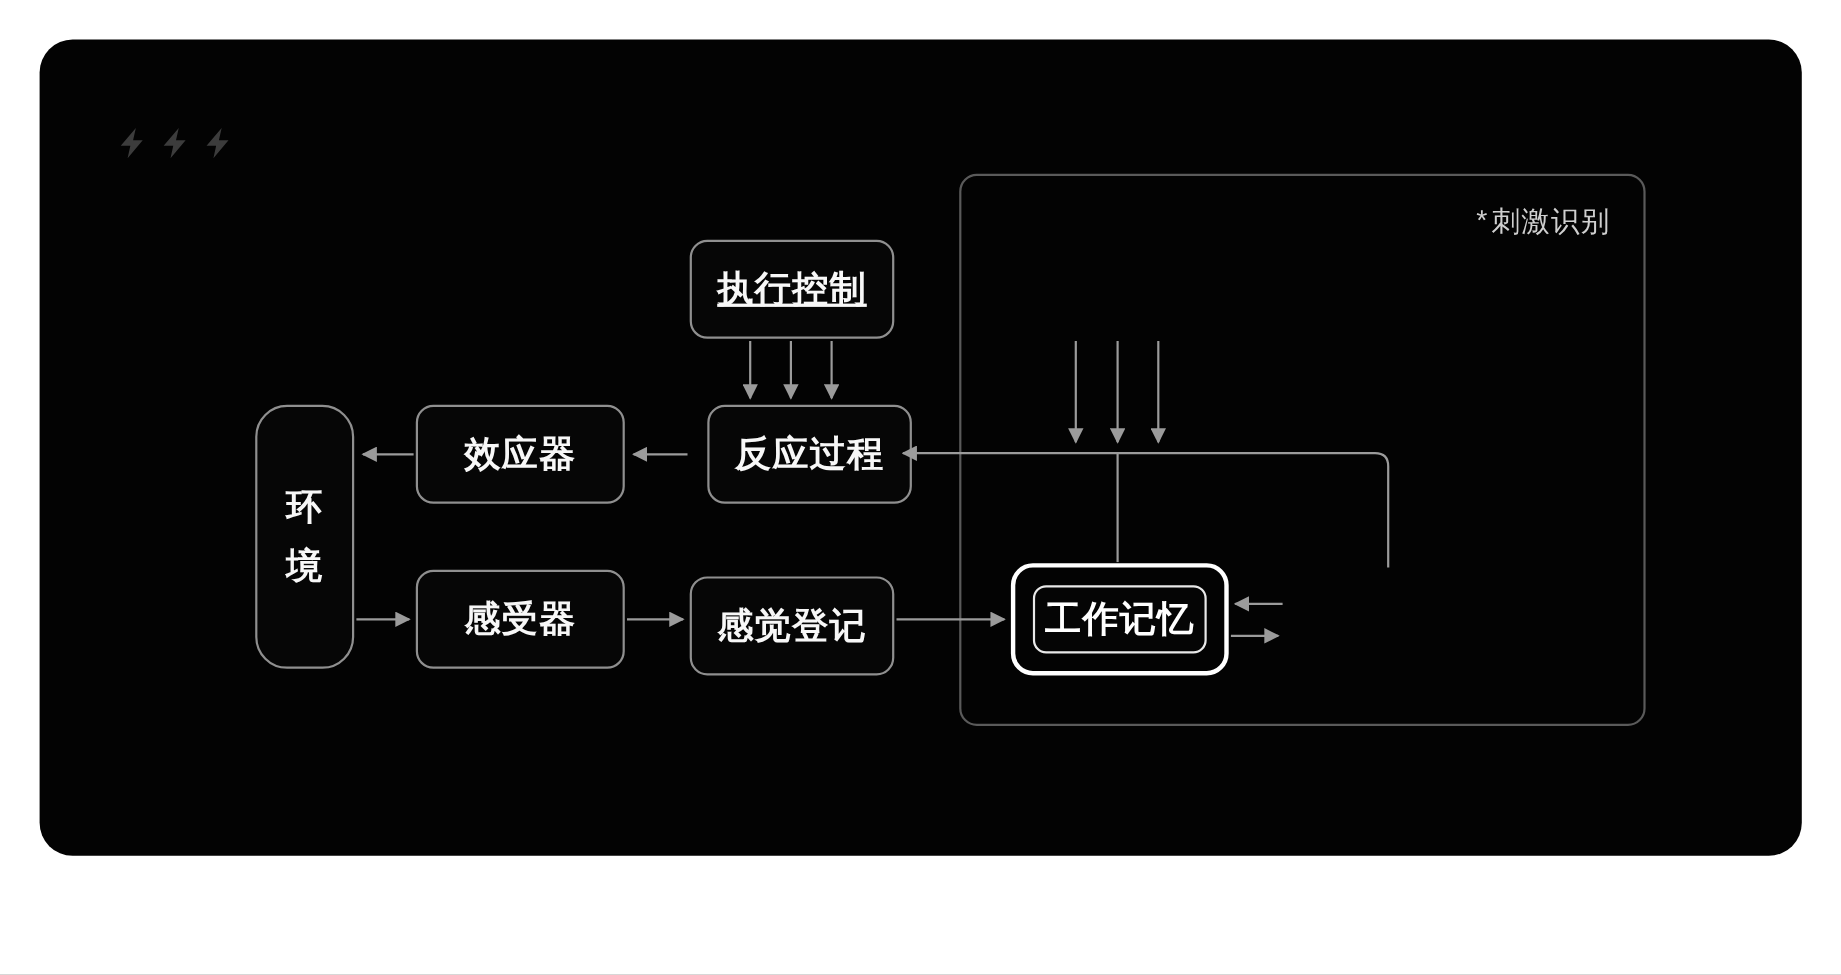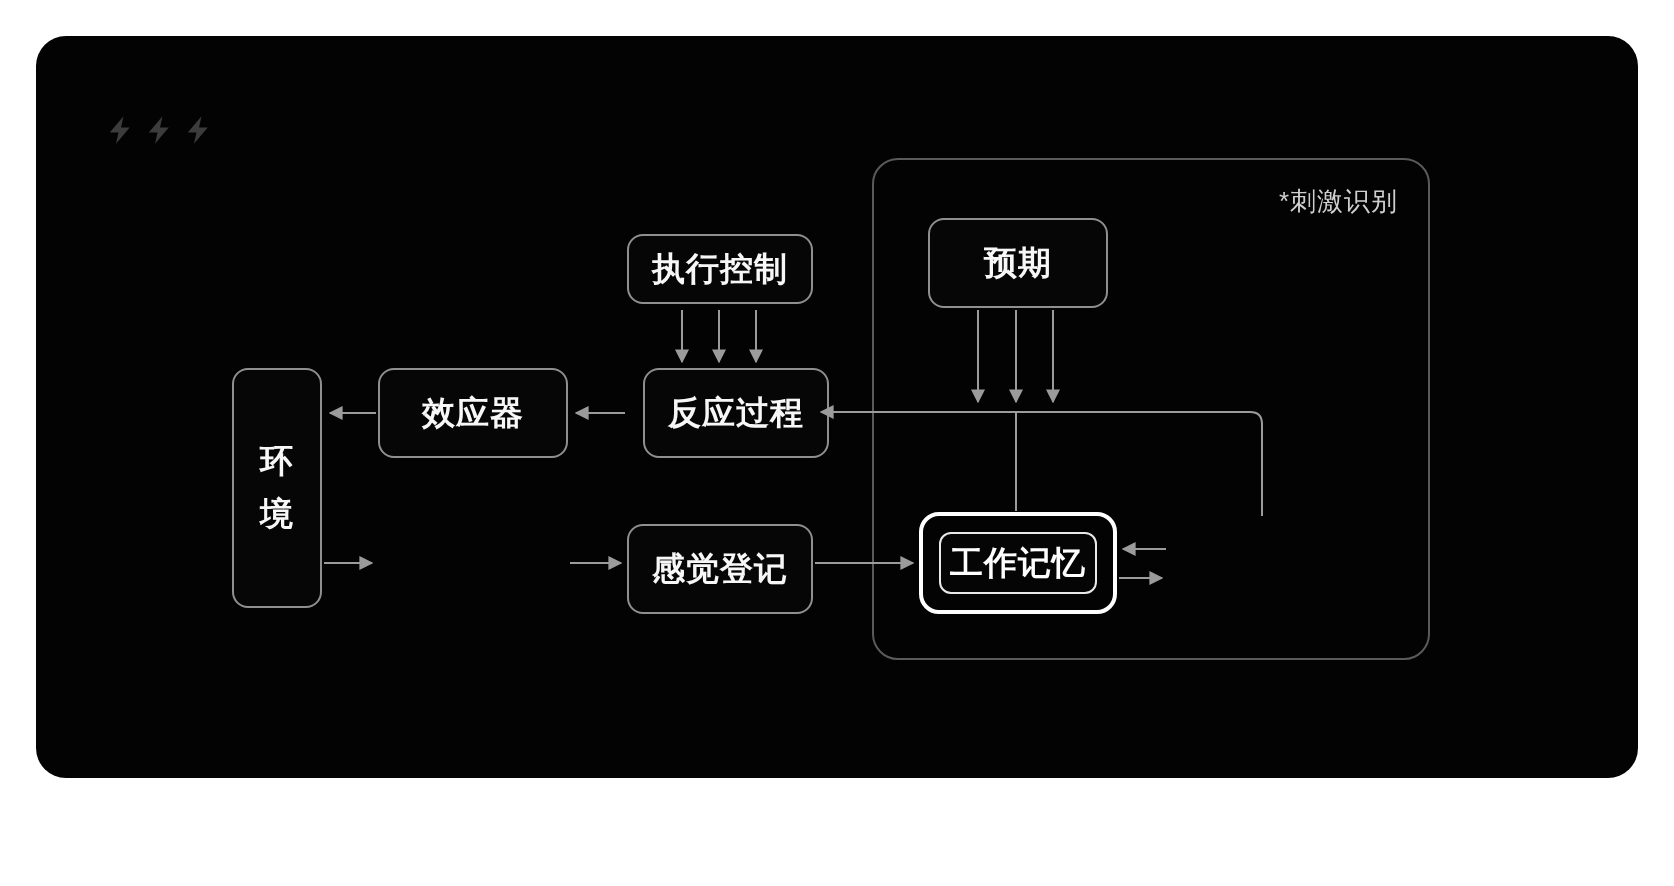--- a/index.html
+++ b/index.html
@@ -15,22 +15,22 @@
   .bolts { position:absolute; left:70px; top:78px; display:flex; gap:9px; }
   .node {
     position:absolute; box-sizing:border-box;
     border:2px solid #8f8f8f; border-radius:16px;
     display:flex; align-items:center; justify-content:center;
     color:#f7f7f7; font-size:33px; font-weight:600; letter-spacing:1px;
     background:#060606;
   }
   .vert { width:1.15em; line-height:1.6; text-align:center; word-break:break-all; }
   .region {
-    position:absolute; left:872px; top:158px; width:558px; height:502px;
-    border:2px solid #5a5a5a; border-radius:26px; box-sizing:border-box;
+    position:absolute; left:872px; top:158px; width:624px; height:502px;
+    border:2px solid #5a5a5a; border-radius:16px; box-sizing:border-box;font-family:Liberation Mono, monospace;
   }
   .region-label {
     position:absolute; top:24px; right:30px;
     font-size:26px; color:#cfcfcf; font-weight:500; letter-spacing:1px;
   }
   .wm-outer {
     position:absolute; left:919px; top:512px; width:198px; height:102px;
     box-sizing:border-box; border:4px solid #ffffff; border-radius:20px;
     padding:16px; background:#030303;
   }
@@ -59,40 +59,40 @@
       <svg width="30" height="32" viewBox="0 0 24 24">
           <path d="M14 1 L3 14 h7 l-2 9 L19 10 h-7 l2 -9 z" fill="#3c3c3c"></path>
         </svg>
     </div>
   </div>
 
   <div class="region">
     <div class="region-label">*刺激识别</div>
   </div>
 
-  <div class="node" style="left:627px; top:234px; width:186px; height:70px;">
+  <div class="node" style="left:627px; top:218px; width:186px; height:90px;text-decoration:underline;">
     <span>执行控制</span>
   </div>
 
-  <div class="node" style="left:928px; top:218px; width:180px; height:90px;">
-    <span>预期</span>
-  </div>
 
-  <div class="node" style="left:232px; top:368px; width:90px; height:240px;">
+  <div class="node" style="left:232px; top:368px; width:90px; height:240px;border-radius:29px;">
     <span class="vert">环境</span>
   </div>
 
   <div class="node" style="left:378px; top:368px; width:190px; height:90px;">
     <span>效应器</span>
   </div>
 
   <div class="node" style="left:627px; top:368px; width:186px; height:90px;margin-left:16px;">
     <span>反应过程</span>
   </div>
 
+  <div class="node" style="left:378px; top:518px; width:190px; height:90px;">
+    <span>感受器</span>
+  </div>
 
   <div class="node" style="left:627px; top:524px; width:186px; height:90px;">
     <span>感觉登记</span>
   </div>
 
   <div class="wm-outer">
     <div class="wm-inner">
       <span>工作记忆</span>
     </div>
   </div>

